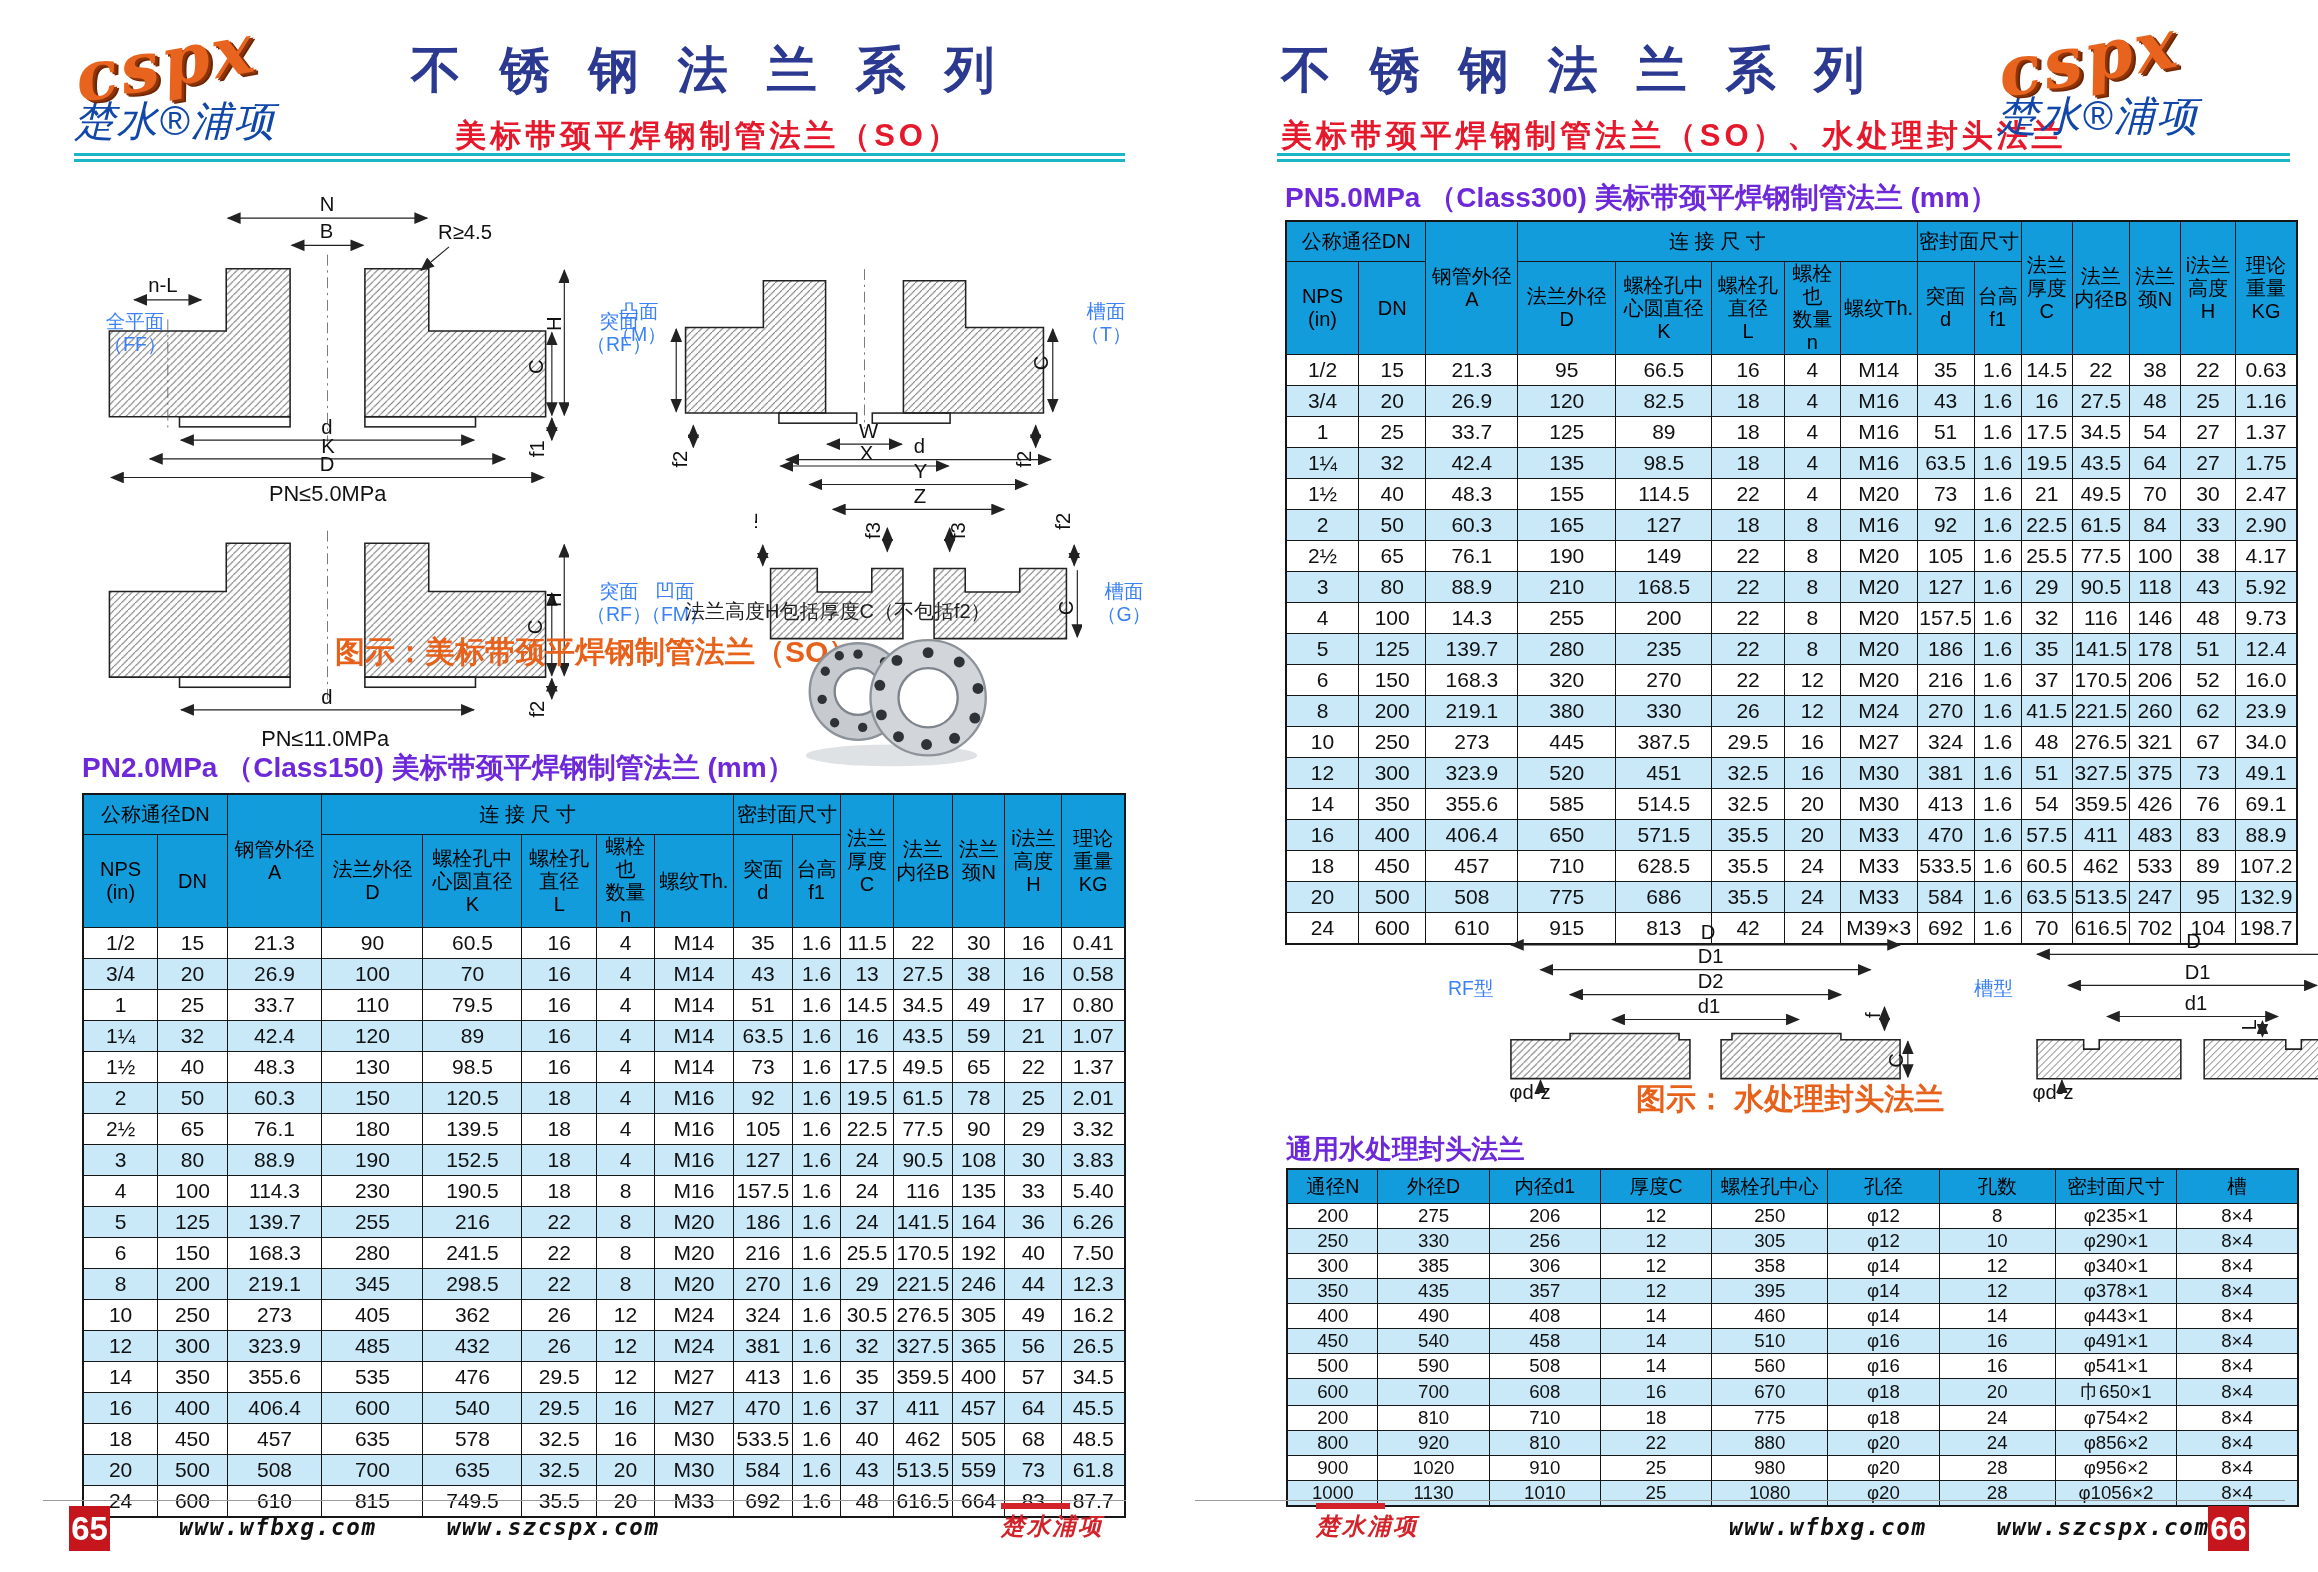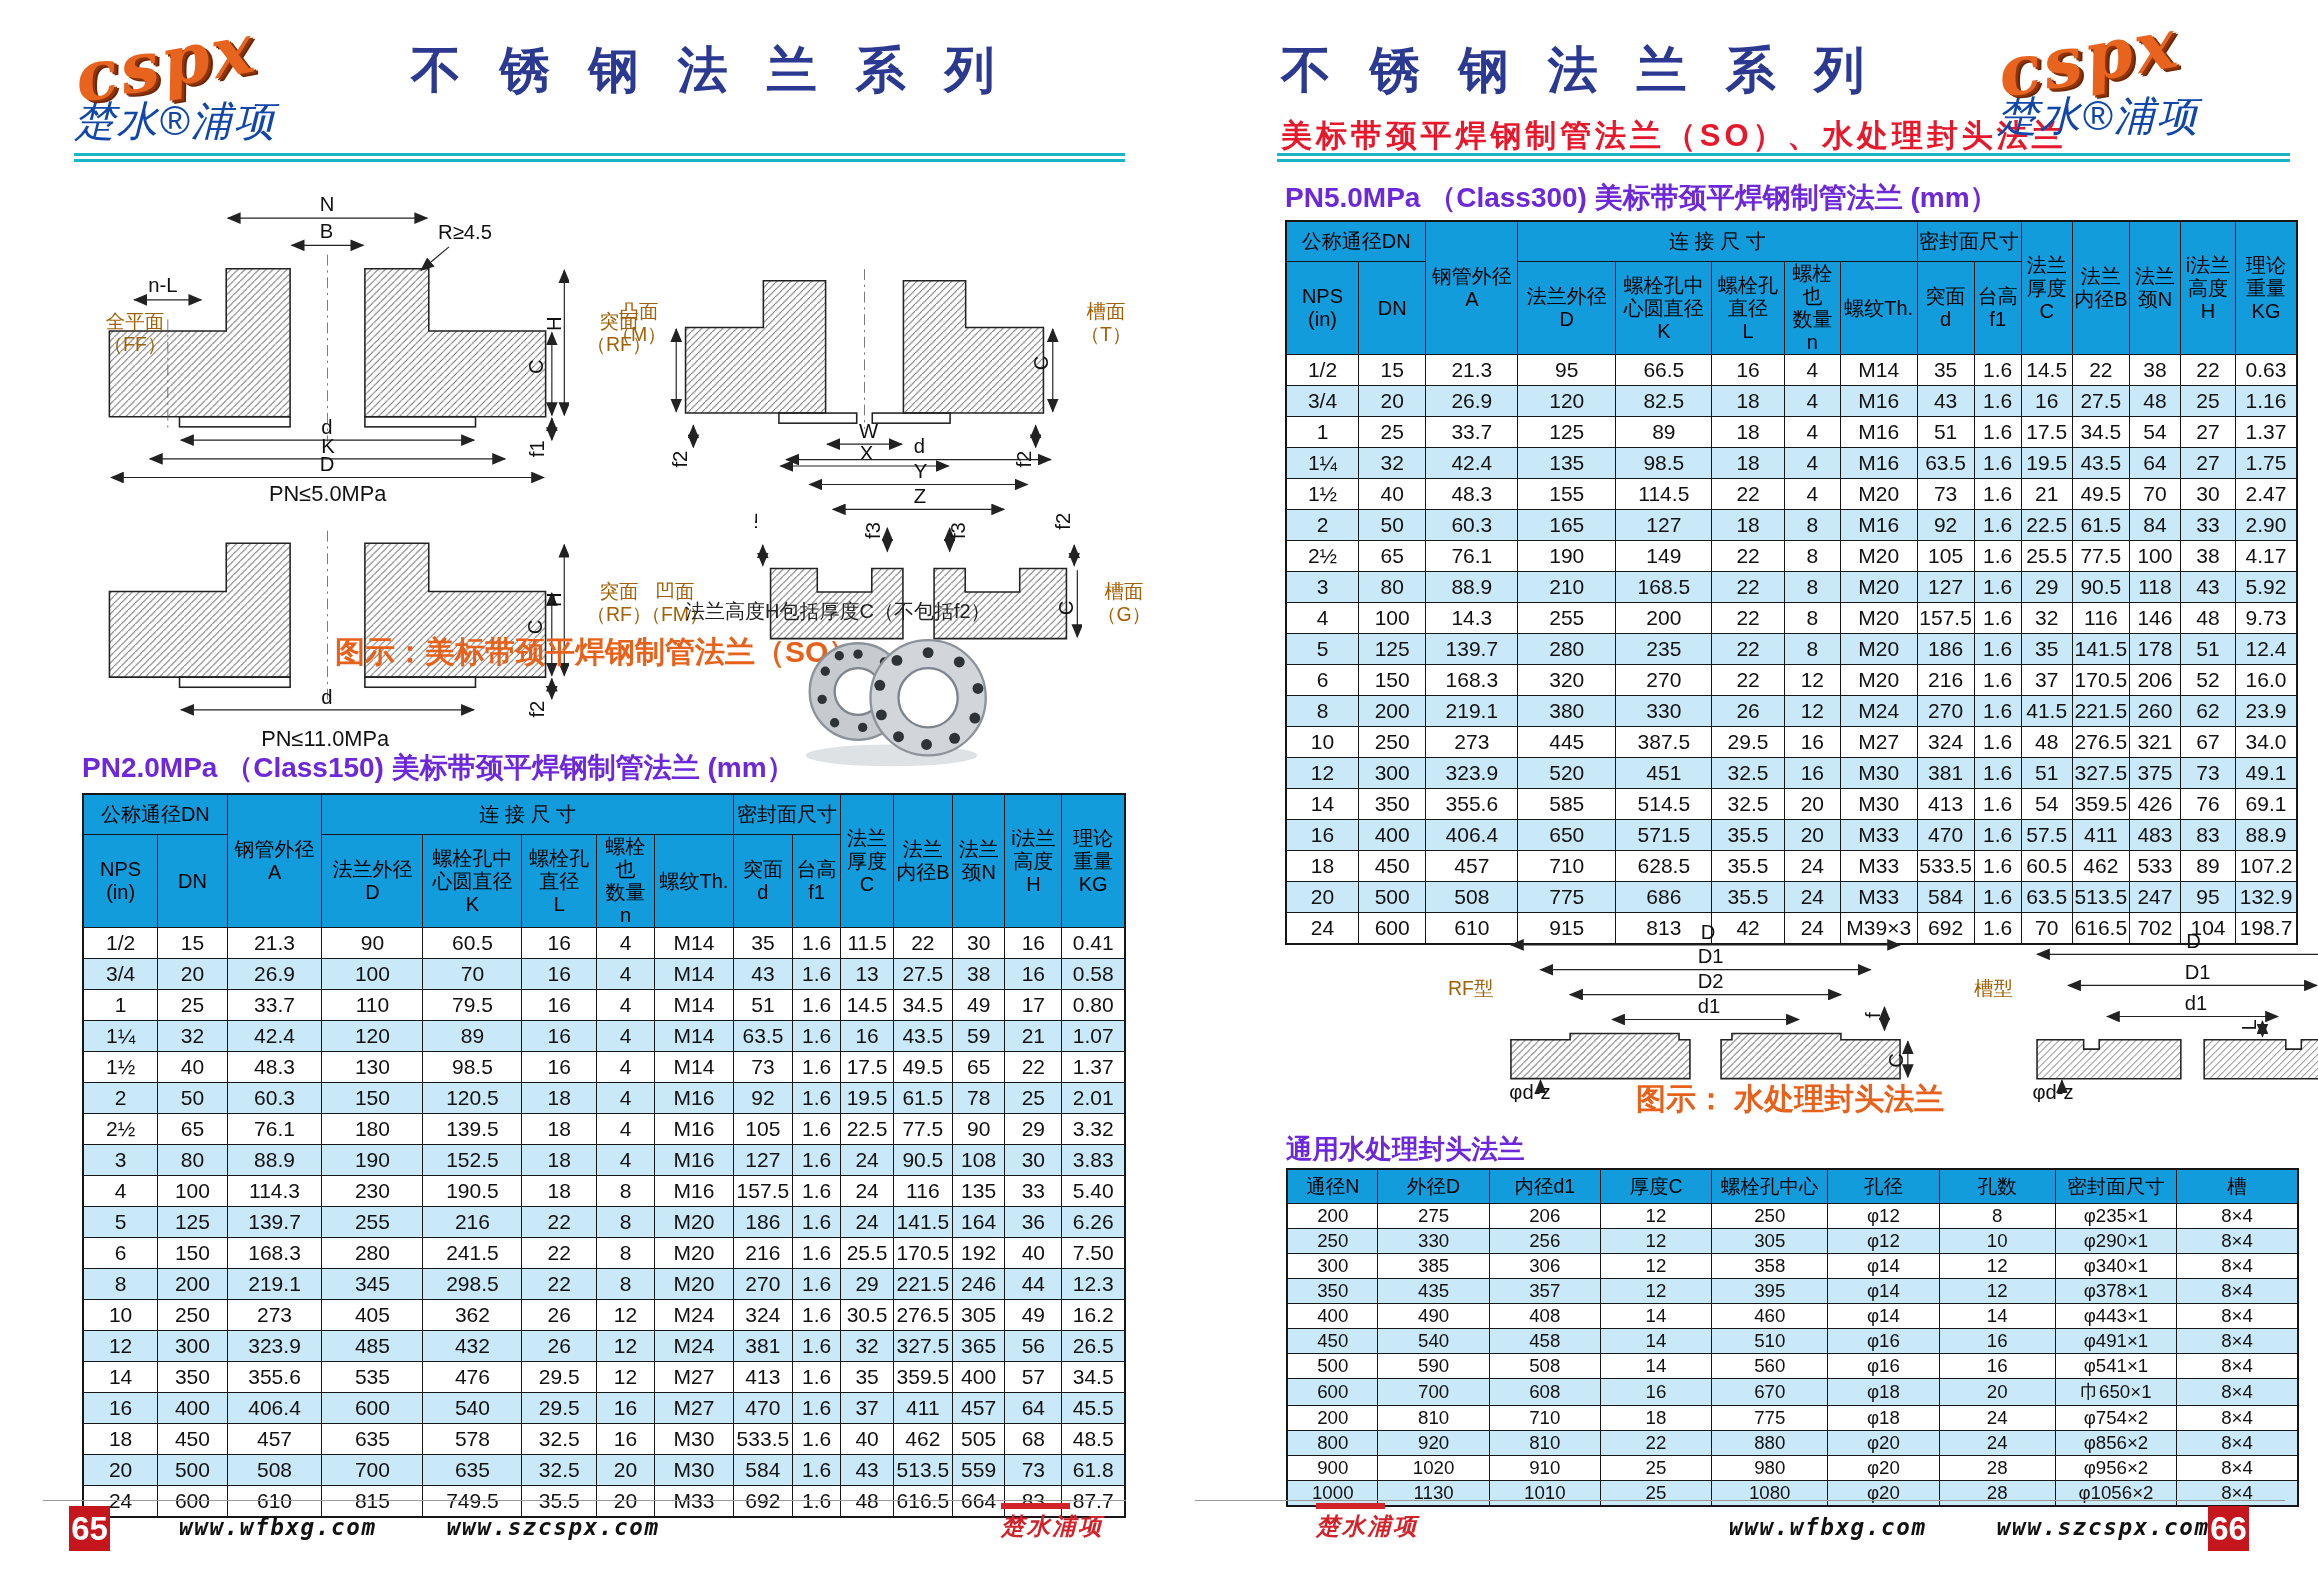--- a/index.html
+++ b/index.html
@@ -13,21 +13,21 @@
              background:#fff;}
   .logo{transform:rotate(0deg);}
   .logo-cspx{display:block;font-family:"DejaVu Serif",serif;font-style:italic;font-weight:bold;
              font-size:69px;line-height:62px;color:#E8641E;letter-spacing:3.1px;
              text-shadow:2.3px 2.3px 0 #8f3408,3.9px 3.9px 0 #6e2706;transform:rotate(-10deg);}
   .logo-sub{display:block;font-size:41px;font-weight:normal;font-style:italic;color:#1147A8;
             letter-spacing:1.6px;margin-top:1.6px;white-space:nowrap;}
   .orange-title{font-size:28px;font-weight:bold;color:#6d28d9;white-space:nowrap;}
   .red-caption{font-size:30px;font-weight:bold;color:#E8611A;white-space:nowrap;}
   .note-text{font-size:20px;color:#222;white-space:nowrap;}
-  .face-label{font-size:19.5px;color:#a16207;white-space:pre-line;text-align:center;line-height:1.2;}
+  .face-label{font-size:19.5px;color:#3b82f6;white-space:pre-line;text-align:center;line-height:1.2;}
   
   table.tbl{border-collapse:collapse;table-layout:fixed;width:100%;background:#fff;}
   table.tbl th,table.tbl td{border:1.6px solid #161616;text-align:center;vertical-align:middle;
     padding:0;overflow:hidden;}
   table.tbl{border:2.3px solid #161616;}
   table.tbl th{background:#129CDC;font-weight:normal;color:#000;font-size:20px;line-height:1.15;
     white-space:pre-line;}
   .tbl .hr1 th{height:39px;}
   .tbl .hr2 th{height:68px;}
   table.main tbody td{height:30px;font-size:21px;}
@@ -72,20 +72,21 @@
 <div id="sheet">
 
   <div class="abs" style="left:0;top:0;width:1159px;height:1572px;">
 
     <div class="abs logo" style="left:74px;top:30px;">
       <span class="logo-cspx">cspx</span>
       <span class="logo-sub">楚水®浦项</span>
     </div>
 
     <div class="abs headline" style="left:335px;top:37px;width:748px;text-align:center;">不 锈 钢 法 兰 系 列</div>
+    <div class="abs subtitle" style="left:366px;top:115px;width:685px;text-align:center;">美标带颈平焊钢制管法兰（SO）</div>
     <div class="abs teal-rule" style="left:74px;top:153px;width:1051px;"></div>
 
     <svg class="abs" style="left:86px;top:183px;" width="483" height="321" viewBox="0 0 620 412">
       <polygon class="hatch" points="30,190 180,190 180,110 262,110 262,300 30,300"></polygon>
       <polygon class="hatch" points="590,190 440,190 440,110 358,110 358,300 590,300"></polygon>
       <rect class="ln" x="120" y="300" width="142" height="13"></rect>
       <rect class="ln" x="358" y="300" width="142" height="13"></rect>
       <line class="cl" x1="310" y1="92" x2="310" y2="332"></line>
       <line class="cl" x1="105" y1="175" x2="105" y2="315"></line>
       <line class="dim" x1="182" y1="45" x2="438" y2="45"></line>

